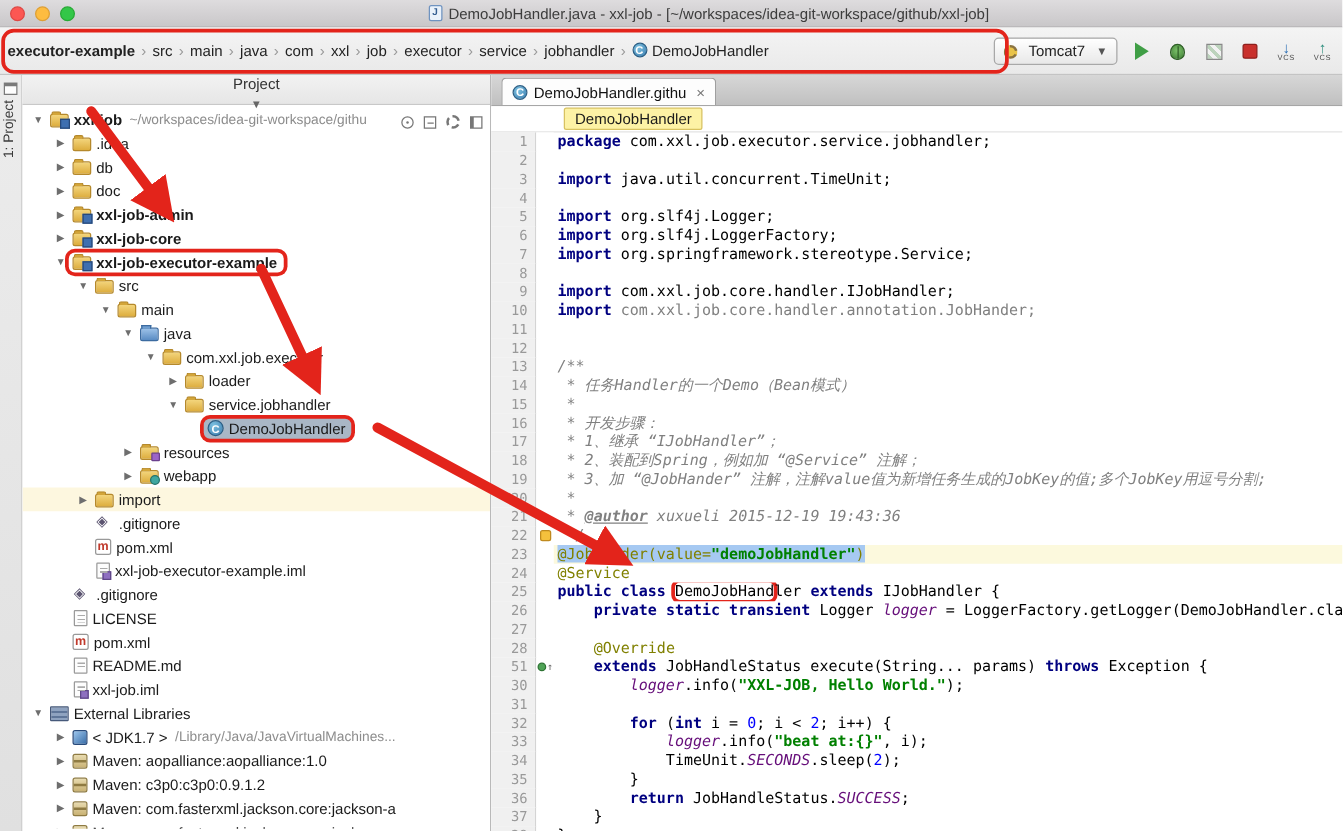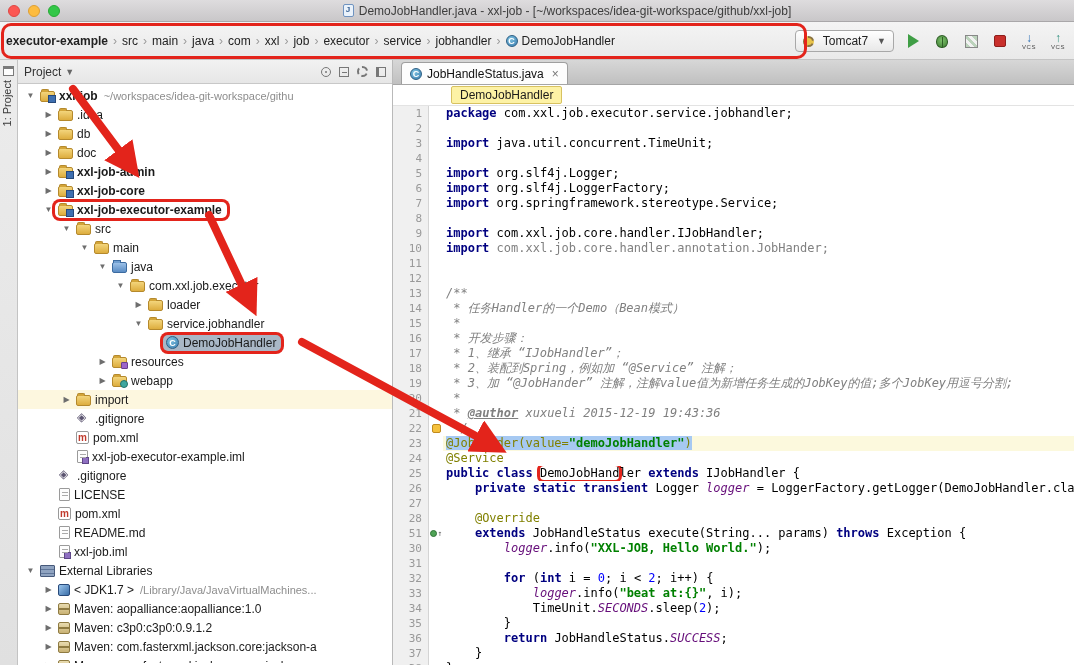--- a/index.html
+++ b/index.html
@@ -17,21 +17,21 @@
   .light.green  { background:#33c748; border:1px solid #27aa35; }
   .title-wrap { flex:1; display:flex; justify-content:center; align-items:center; gap:5px; color:#3c3c3c; font-size:12px; }
   .file-ico { width:11px; height:13px; background:#eaf2fb; border:1px solid #6f93c0; border-radius:2px; position:relative; }
   .file-ico::after { content:"J"; position:absolute; left:2px; top:0px; font-size:8px; color:#355f92; font-weight:bold; }
 
   
   #navbar { position:absolute; left:0; top:22px; width:1074px; height:38px;
     background:linear-gradient(#f4f4f4,#e9e9e9); border-bottom:1px solid #c4c4c4;
     display:flex; align-items:center; }
   #crumbs { display:flex; align-items:center; height:100%; padding-left:3px; white-space:nowrap; overflow:hidden; max-width:790px; }
-  .crumb { padding:2px 3px; color:#222; cursor:default; display:inline-flex; align-items:center; gap:4px; }
+  .crumb { padding:2px 3px; color:#222; cursor:default; display:inline-flex; gap:4px; }
   .crumb.first { font-weight:bold; }
   .crumb-sep { color:#9a9a9a; font-size:12px; padding:0 2px; }
   #run-controls { position:absolute; right:6px; top:0; height:38px; display:flex; align-items:center; gap:9px; }
   .runcfg { display:flex; align-items:center; gap:9px; border:1px solid #a8a8a8; border-radius:4px;
     background:linear-gradient(#ffffff,#e8e8e8); padding:3px 7px; }
   .wrench-ico { width:11px; height:11px; border:2px dashed #8a7340; border-radius:50%; background:#e8c34a; }
   .dd-caret { font-size:9px; color:#555; }
   .tb-btn { width:20px; height:20px; display:flex; align-items:center; justify-content:center; cursor:default; }
   .play-ico { width:0; height:0; border-left:11px solid #3f9e45; border-top:7px solid transparent; border-bottom:7px solid transparent; }
   .bug-ico { width:12px; height:13px; background:radial-gradient(circle at 50% 40%, #7cc26a, #3f7d34); border-radius:50% 50% 45% 45%; border:1px solid #2e5e26; position:relative; }
@@ -47,21 +47,21 @@
 
   
   #strip { position:absolute; left:0; top:60px; width:18px; height:605px;
     background:linear-gradient(#ececec,#e0e0e0); border-right:1px solid #c3c3c3; }
   .strip-ico { width:11px; height:10px; border:1px solid #7a7a7a; margin:6px auto 4px; background:#fdfdfd; border-top-width:3px; }
   .strip-label { writing-mode:vertical-rl; transform:rotate(180deg); font-size:11px; color:#3a3a3a; margin:4px auto; display:block; text-align:center; width:16px; }
 
   
   #project { position:absolute; left:18px; top:60px; width:375px; height:605px; background:#fff; border-right:1px solid #b9b9b9; }
   #project-header { height:24px; background:linear-gradient(#f2f2f2,#e6e6e6); border-bottom:1px solid #c8c8c8;
-    display:flex; align-items:center; padding:0 6px; gap:4px; }
+    display:flex; align-items:center; padding:0 6px; gap:4px;flex-direction:column; }
   #project-header .hdr-label { color:#333; }
   .hdr-caret { font-size:9px; color:#666; }
   .hdr-icons { margin-left:auto; display:flex; align-items:center; gap:8px; }
   .locate-ico { width:10px; height:10px; border:1px solid #777; border-radius:50%; position:relative; }
   .locate-ico::after { content:""; position:absolute; left:3px; top:3px; width:2px; height:2px; background:#777; border-radius:50%; }
   .collapse-ico { width:10px; height:10px; border:1px solid #777; position:relative; }
   .collapse-ico::after { content:""; position:absolute; left:2px; top:4px; width:5px; height:1px; background:#777; }
   .gear-ico { width:11px; height:11px; border:2px dashed #777; border-radius:50%; }
   .hide-ico { width:10px; height:10px; border:1px solid #777; border-left:3px solid #777; }
 
@@ -504,21 +504,21 @@
           <span class="tlabel">Maven: com.fasterxml.jackson.core:jackson-c</span>
         </span>
       </div>
     </div>
 </div>
 
 <div id="editor">
   <div id="tabbar">
     <div class="tab">
       <span class="cls-ico sm">C</span>
-      <span>JobHandleStatus.java</span>
+      <span>DemoJobHandler.githu</span>
       <span class="tab-close">×</span>
     </div>
   </div>
   <div id="ebc">
     <span class="chip">DemoJobHandler</span>
   </div>
   <div id="code">
       <div class="cline"><span class="gut">1</span><span class="gmark"></span><span class="cbody"><span class="tk-kw">package</span><span class="tk-p"> com.xxl.job.executor.service.jobhandler;</span></span></div>
       <div class="cline"><span class="gut">2</span><span class="gmark"></span><span class="cbody"></span></div>
       <div class="cline"><span class="gut">3</span><span class="gmark"></span><span class="cbody"><span class="tk-kw">import</span><span class="tk-p"> java.util.concurrent.TimeUnit;</span></span></div>

